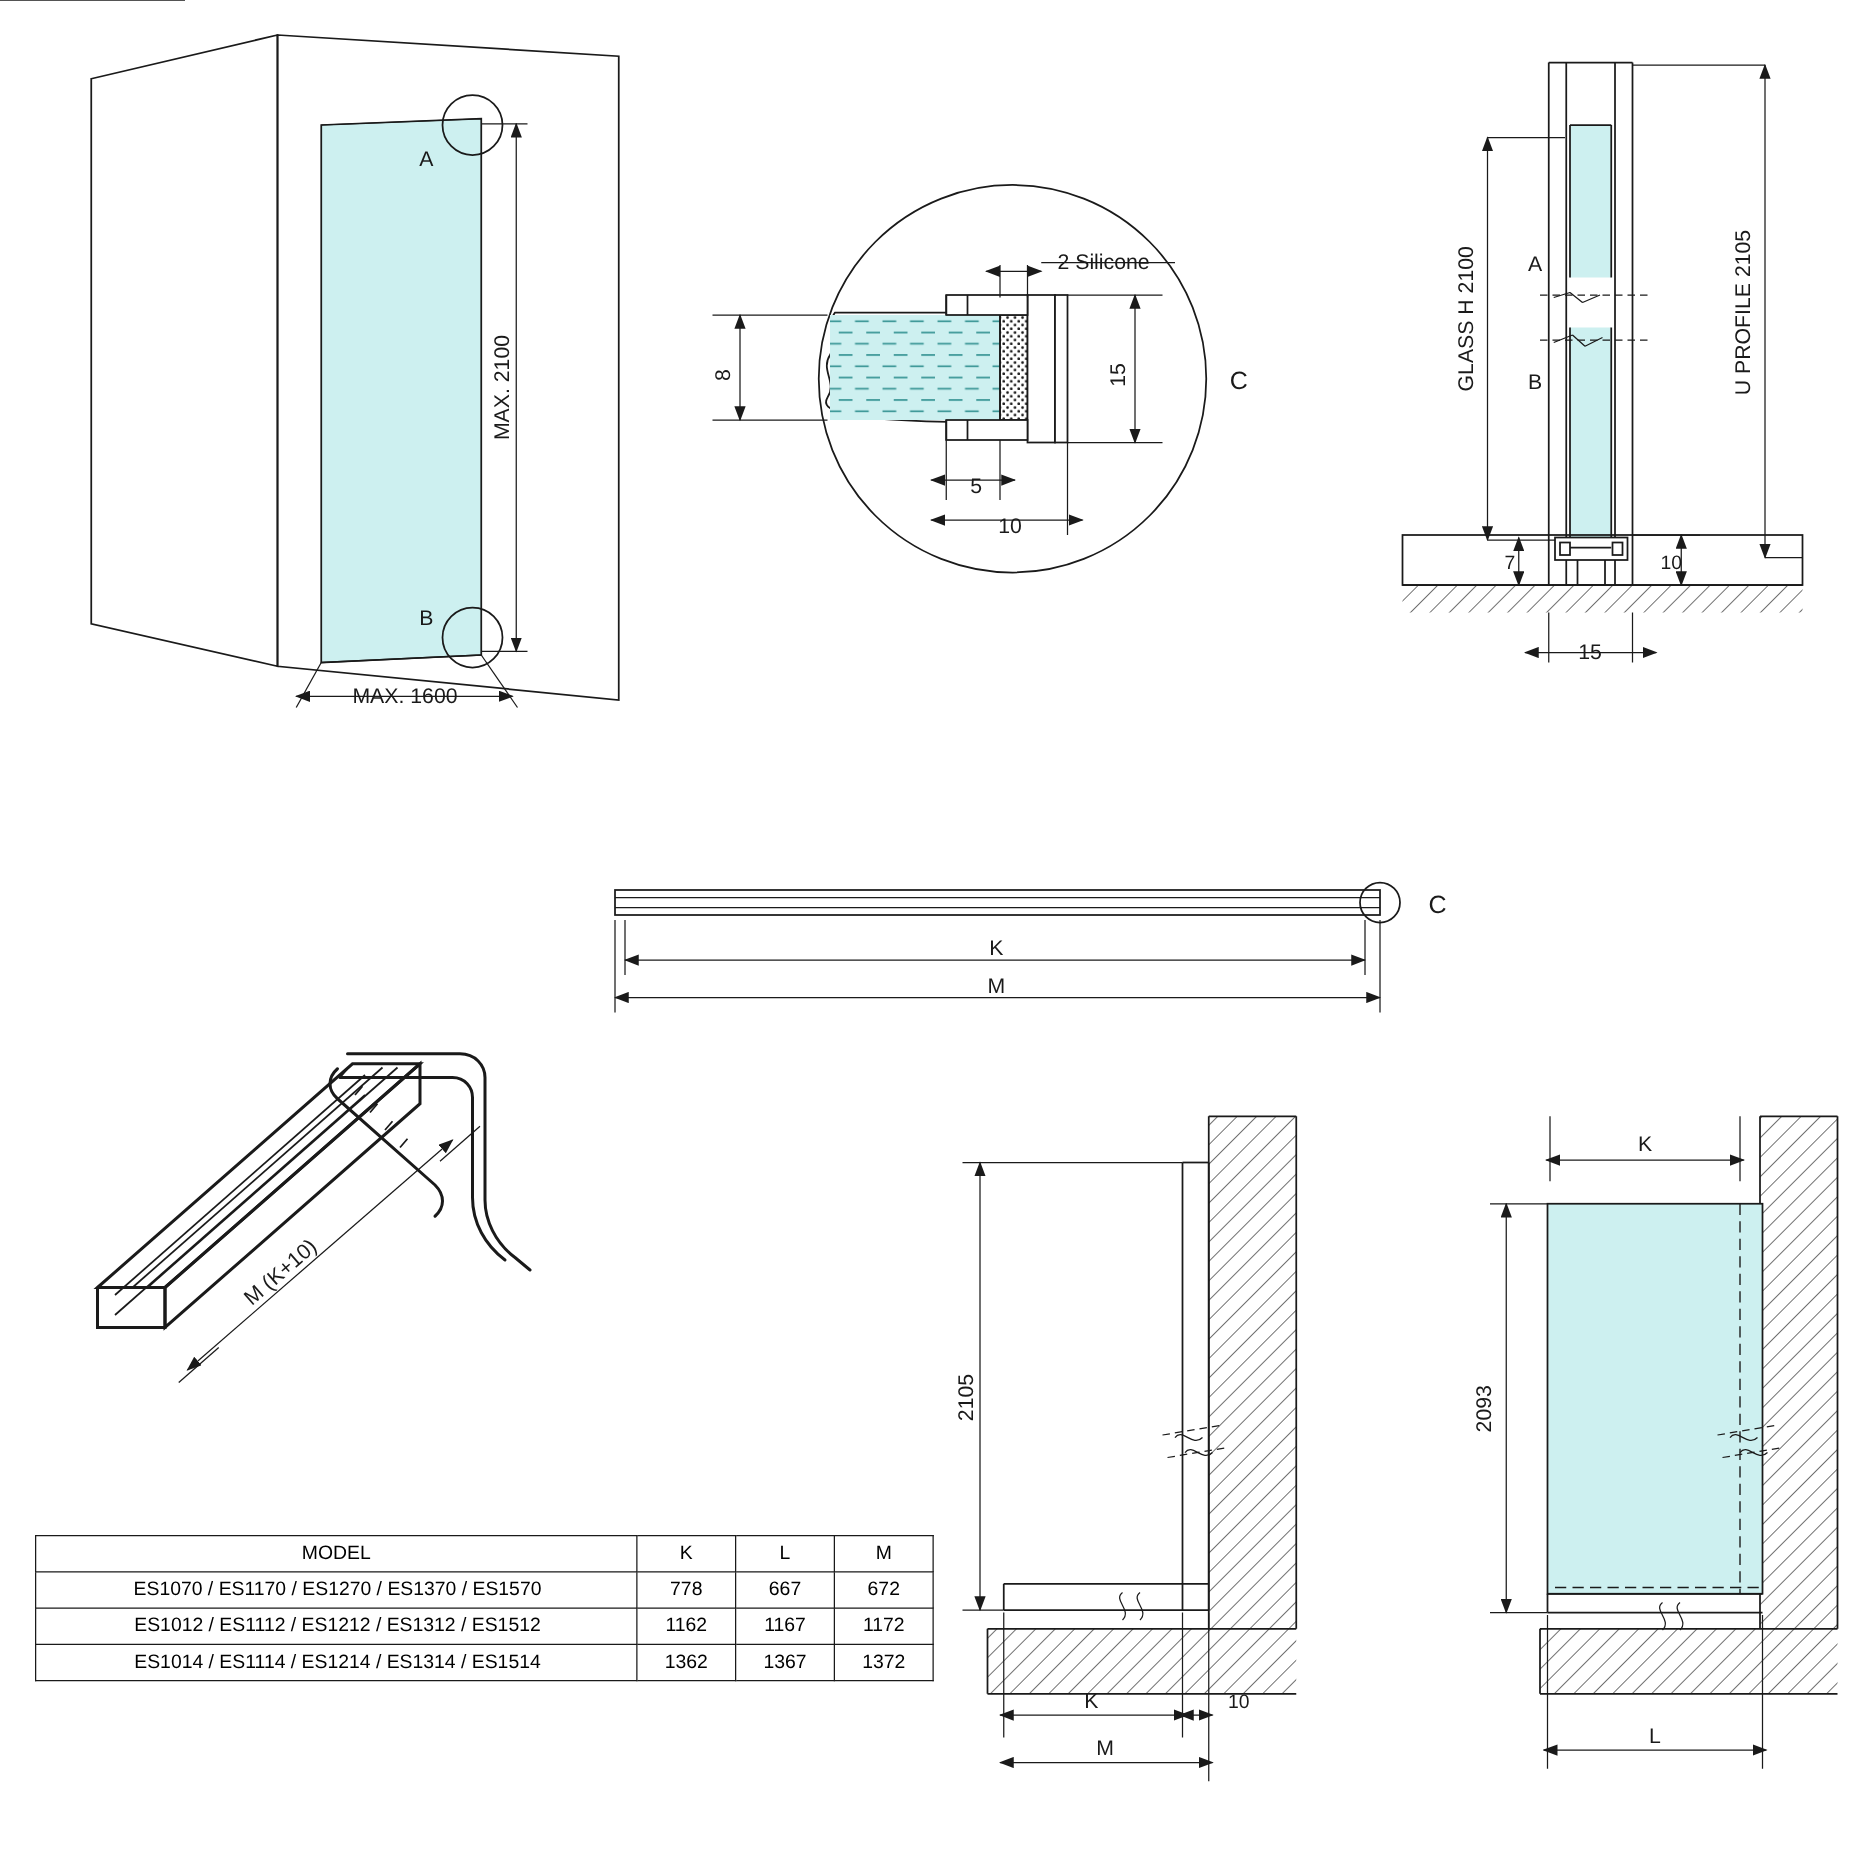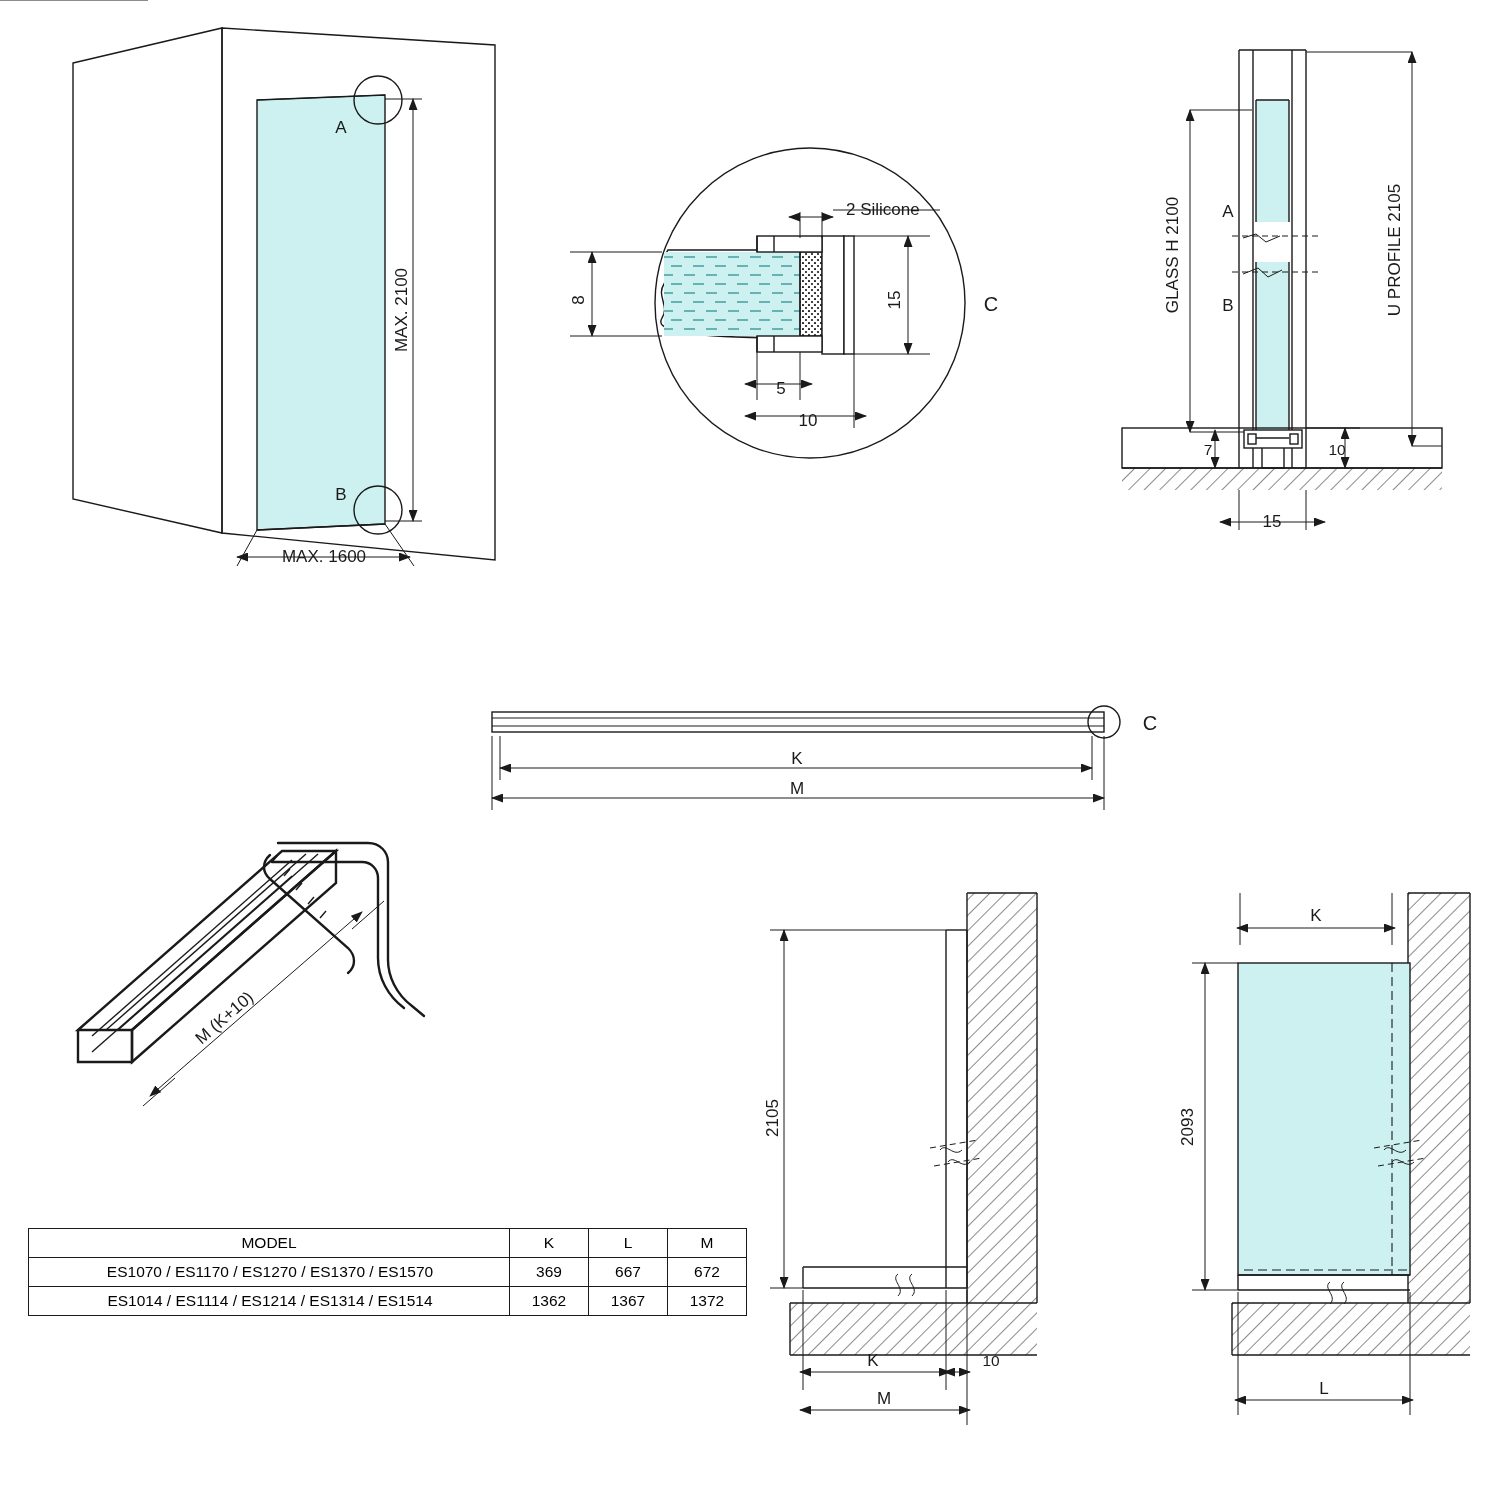--- a/index.html
+++ b/index.html
@@ -373,23 +373,29 @@
       <tr>
         <th class="model-head">MODEL</th>
         <th class="num-head">K</th>
         <th class="num-head">L</th>
         <th class="num-head">M</th>
       </tr>
     </thead>
     <tbody>
       <tr>
         <td class="model-cell">ES1070 / ES1170 / ES1270 / ES1370 / ES1570</td>
-        <td class="num-cell">369</td>
+        <td class="num-cell">778</td>
         <td class="num-cell">667</td>
         <td class="num-cell">672</td>
+      </tr>
+      <tr>
+        <td class="model-cell">ES1012 / ES1112 / ES1212 / ES1312 / ES1512</td>
+        <td class="num-cell">1162</td>
+        <td class="num-cell">1167</td>
+        <td class="num-cell">1172</td>
       </tr>
       <tr>
         <td class="model-cell">ES1014 / ES1114 / ES1214 / ES1314 / ES1514</td>
         <td class="num-cell">1362</td>
         <td class="num-cell">1367</td>
         <td class="num-cell">1372</td>
       </tr>
     </tbody>
   </table>
 

